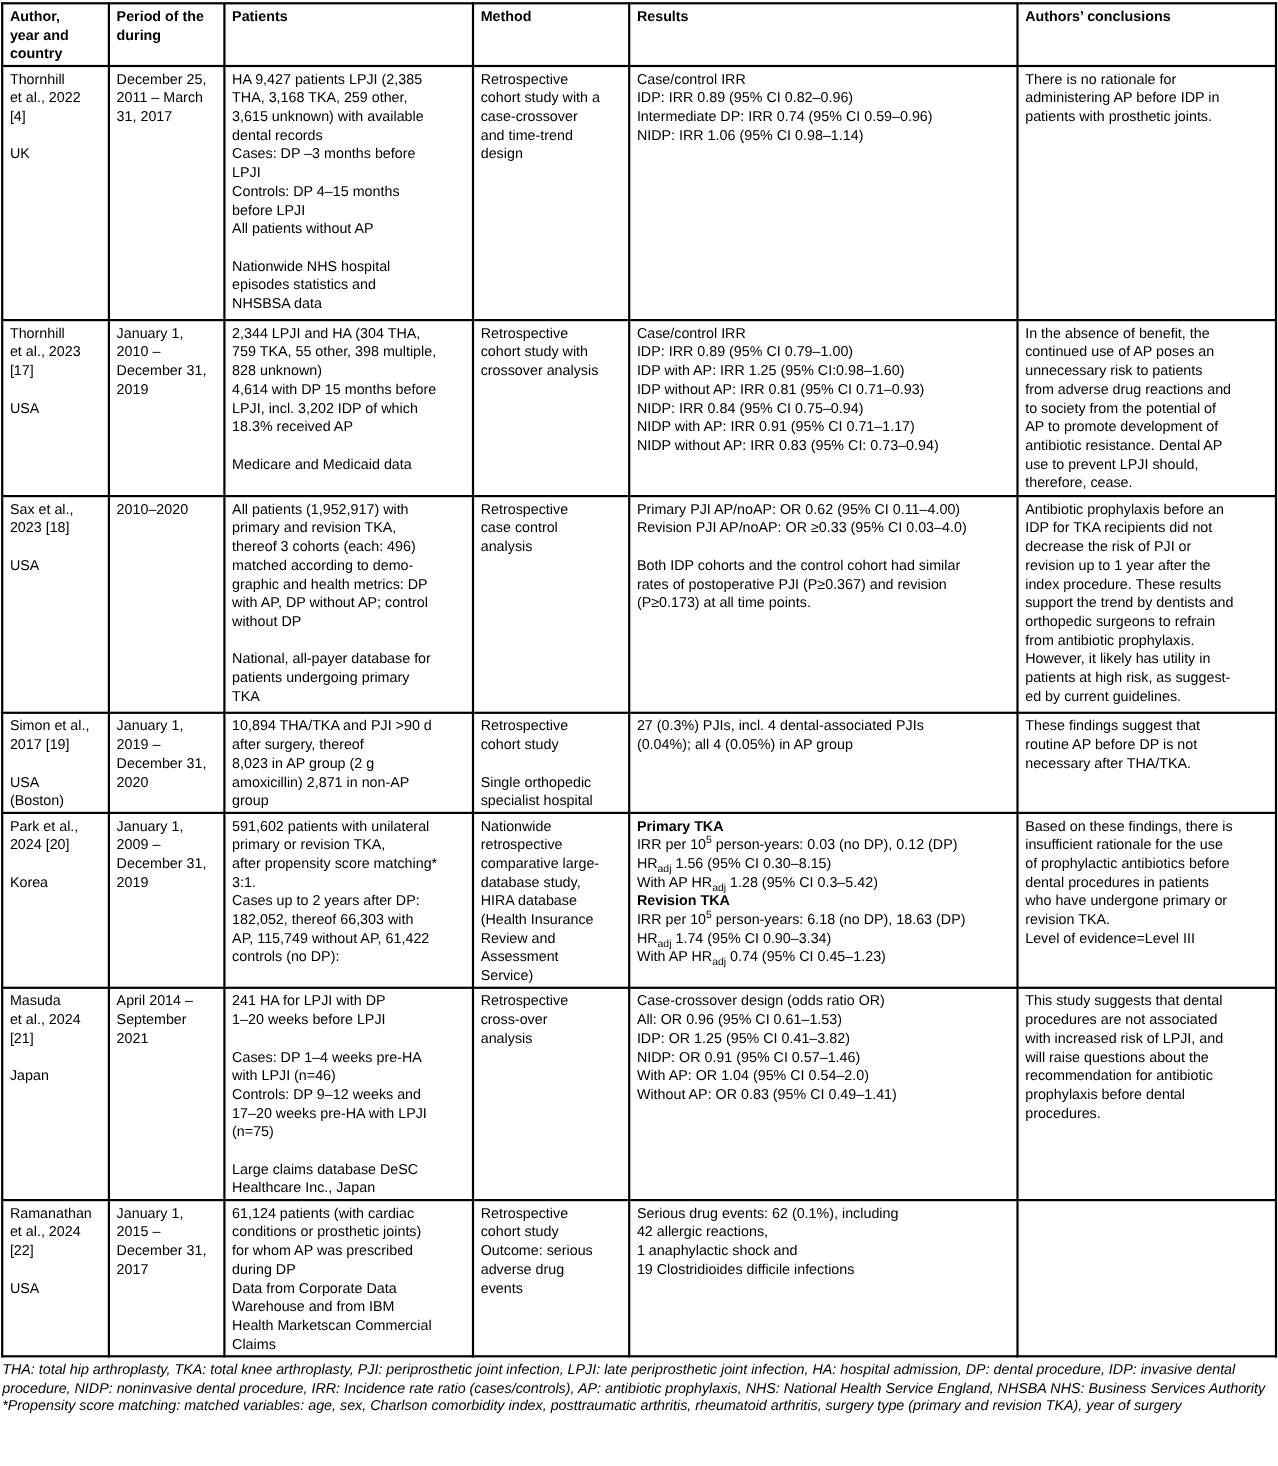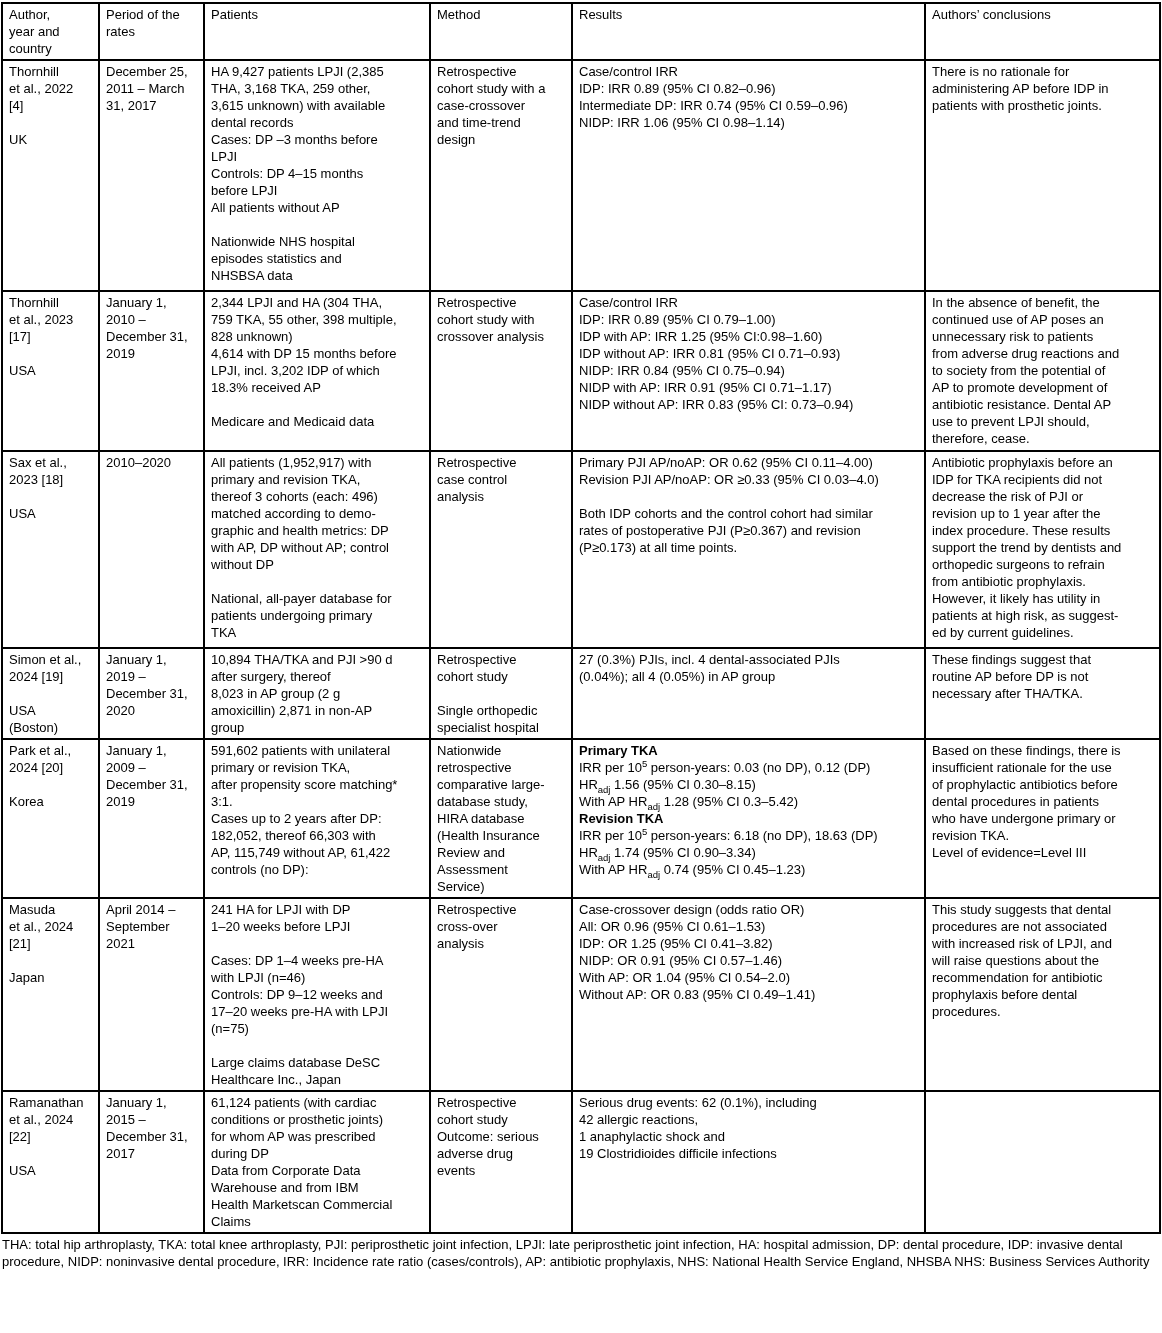--- a/index.html
+++ b/index.html
@@ -19,34 +19,34 @@
     border: 2px solid #000;
     vertical-align: top;
     text-align: left;
     padding: 2px 5px 2px 6px;
     white-space: pre-line;
     line-height: 17px;
     font-size: 13px;
     overflow: hidden;
     word-wrap: break-word;
   }
-  table.studies th { font-weight: normal; }
+  table.studies th { font-weight: bold; }
   thead tr { height: 57px; }
   tbody tr:nth-child(1) { height: 231px; }
   tbody tr:nth-child(2) { height: 160px; }
   tbody tr:nth-child(3) { height: 197px; }
   tbody tr:nth-child(4) { height: 90px; }
   tbody tr:nth-child(5) { height: 121px; padding-left: 19px; }
   tbody tr:nth-child(6) { height: 188px; }
   tbody tr:nth-child(7) { height: 113px; }
   .b { font-weight: bold; }
   .sup { vertical-align: super; font-size: 9.5px; line-height: 0; }
   .sub { vertical-align: sub; font-size: 9.5px; line-height: 0; }
   .footnotes { padding: 3px 1px 0 1px; line-height: 16.5px; }
-  .footnotes p { margin: 0; }
+  .footnotes p { margin: 0; font-style: italic; }
   .footnotes p.justify { text-align: justify; }
 </style>
 </head>
 <body>
 
 <div class="page">
   <table class="studies">
     <colgroup>
       <col style="width:97px">
       <col style="width:105px">
@@ -54,21 +54,21 @@
       <col style="width:142px">
       <col style="width:353px">
       <col style="width:235px">
     </colgroup>
     <thead>
       <tr id="header-row">
           <th>Author,
 year and
 country</th>
           <th>Period of the
-rates</th>
+during</th>
           <th>Patients</th>
           <th>Method</th>
           <th>Results</th>
           <th>Authors’ conclusions</th>
         </tr>
     </thead>
     <tbody id="table-body">
         <tr>
           <td>Thornhill
 et al., 2022
@@ -175,21 +175,21 @@
 index procedure. These results
 support the trend by dentists and
 orthopedic surgeons to refrain
 from antibiotic prophylaxis.
 However, it likely has utility in
 patients at high risk, as suggest-
 ed by current guidelines.</td>
         </tr>
         <tr>
           <td>Simon et al.,
-2024 [19]
+2017 [19]
 
 USA
 (Boston)</td>
           <td>January 1,
 2019 –
 December 31,
 2020</td>
           <td>10,894 THA/TKA and PJI &gt;90 d
 after surgery, thereof
 8,023 in AP group (2 g
@@ -305,14 +305,15 @@
 42 allergic reactions,
 1 anaphylactic shock and
 19 Clostridioides difficile infections</td>
           <td></td>
         </tr>
       </tbody>
   </table>
 
   <div class="footnotes">
     <p>THA: total hip arthroplasty, TKA: total knee arthroplasty, PJI: periprosthetic joint infection, LPJI: late periprosthetic joint infection, HA: hospital admission, DP: dental procedure, IDP: invasive dental procedure, NIDP: noninvasive dental procedure, IRR: Incidence rate ratio (cases/controls), AP: antibiotic prophylaxis, NHS: National Health Service England, NHSBA NHS: Business Services Authority</p>
+    <p class="justify">*Propensity score matching: matched variables: age, sex, Charlson comorbidity index, posttraumatic arthritis, rheumatoid arthritis, surgery type (primary and revision TKA), year of surgery</p>
   </div>
 </div>
 
 </body></html>

